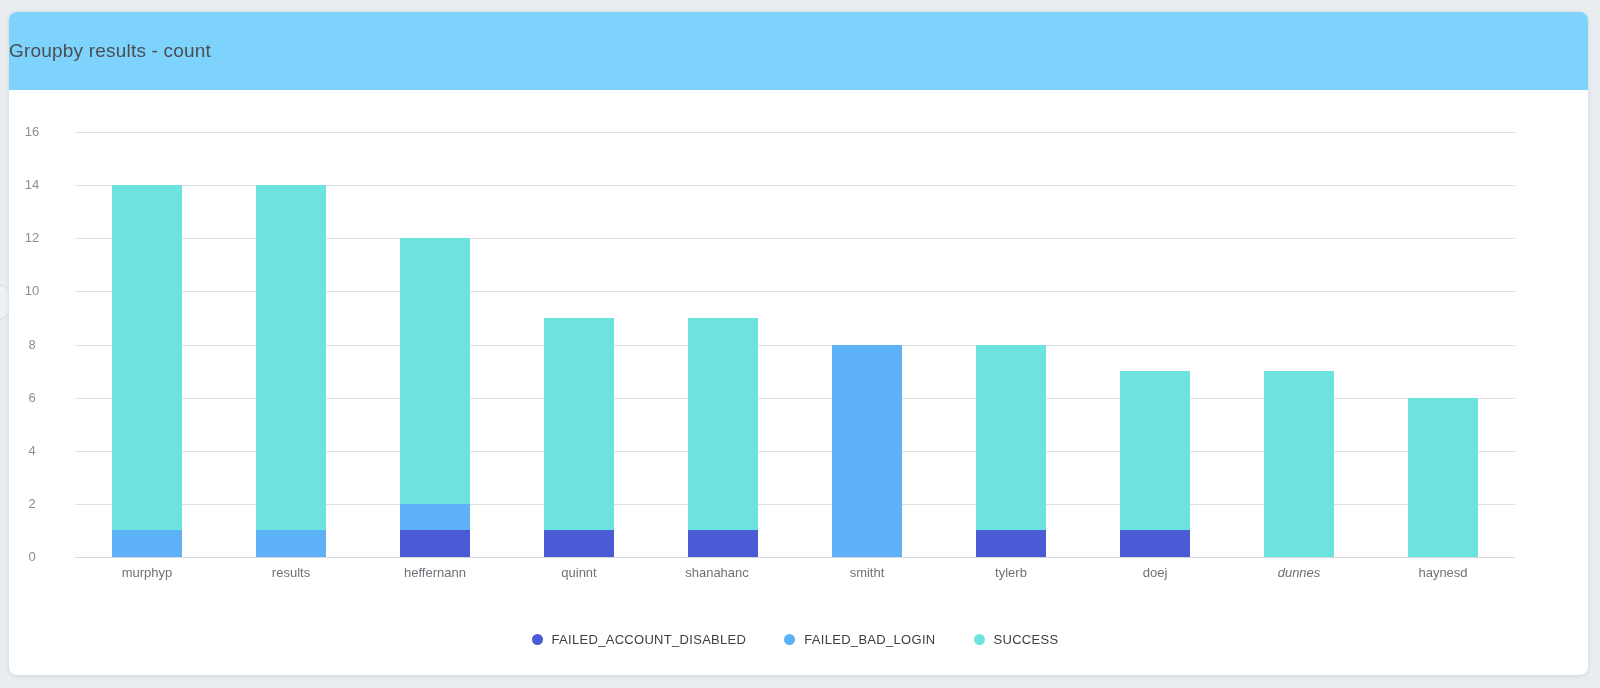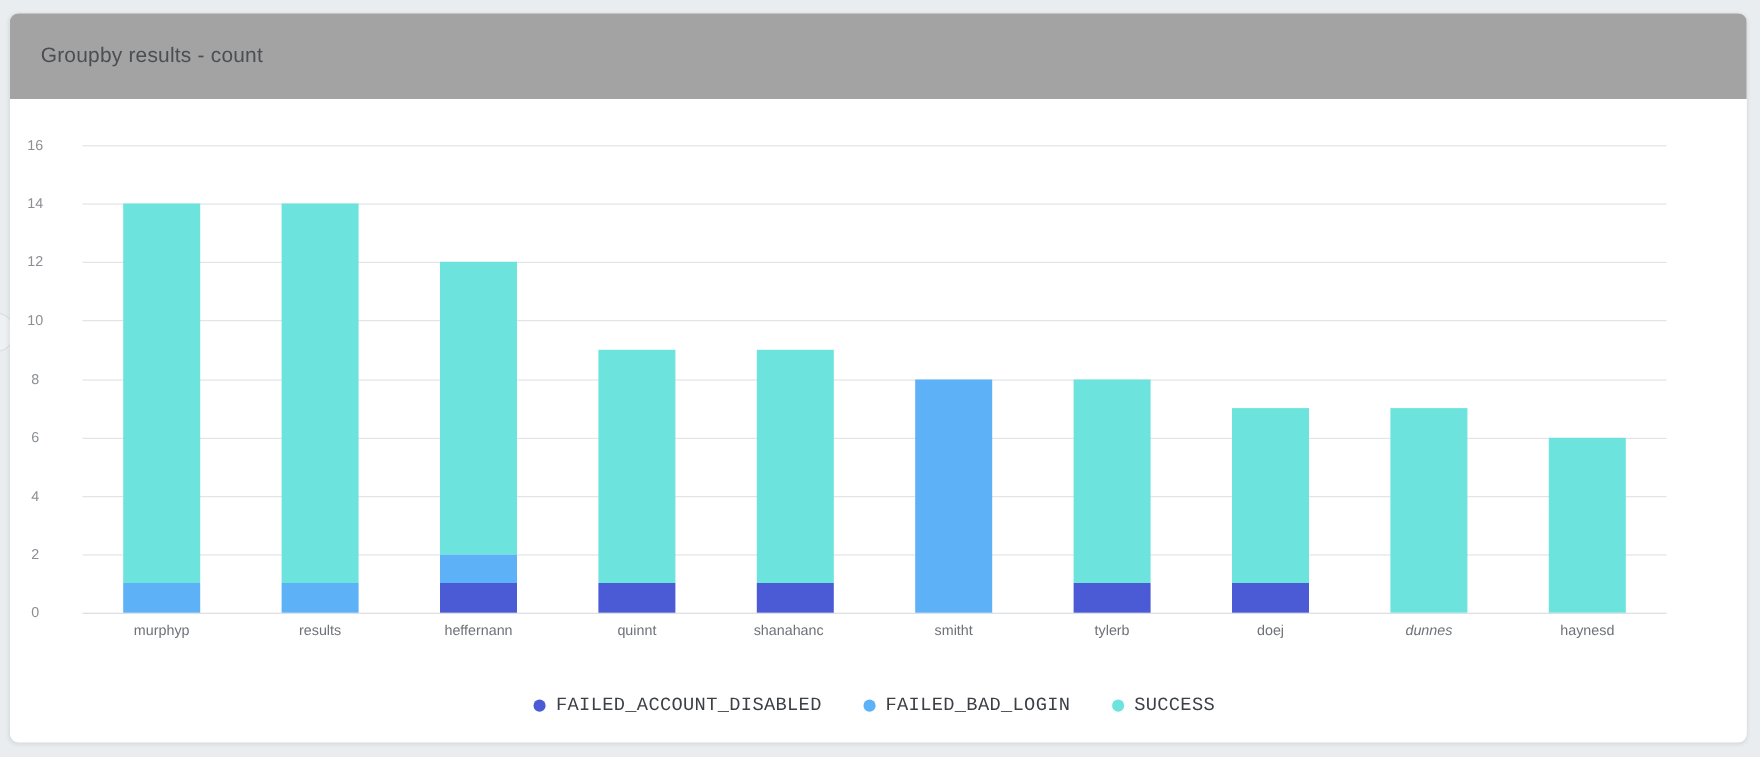--- a/index.html
+++ b/index.html
@@ -24,24 +24,23 @@
     left: 9px; top: 12px;
     width: 1579px; height: 663px;
     background: #ffffff;
     border-radius: 8px;
     box-shadow: 0 1px 4px rgba(40,50,60,0.12);
     z-index: 1;
     overflow: hidden;
   }
   .card-header {
     height: 78px;
-    background: #a3a3a3;
+    background: #7dd3fc;
     display: flex;
     align-items: center;
-    padding-left: 28px;
   }
   .card-title {
     font-size: 19px;
     color: #4b4e53;
     letter-spacing: 0.2px;
   }
   .chart-wrap { position: relative; width: 100%; height: 585px; }
   .plot-area {
     position: absolute;
     left: 66px; top: 42px;
@@ -84,24 +83,23 @@
     top: 542px;
     left: 66px; width: 1440px;
     display: flex;
     justify-content: center;
     align-items: center;
     gap: 38px;
   }
   .legend-item { display: flex; align-items: center; gap: 9px; cursor: pointer; }
   .legend-dot { width: 11px; height: 11px; border-radius: 50%; flex: 0 0 auto; }
   .legend-label {
-    font-size: 17px;
+    font-size: 13px;
     color: #3c4045;
     letter-spacing: 0.3px;
-    font-family: Liberation Mono, monospace;
   }
 </style>
 </head>
 <body>
 
 <div class="edge-handle"></div>
 
 <div class="card">
   <div class="card-header">
     <div class="card-title">Groupby results - count</div>

